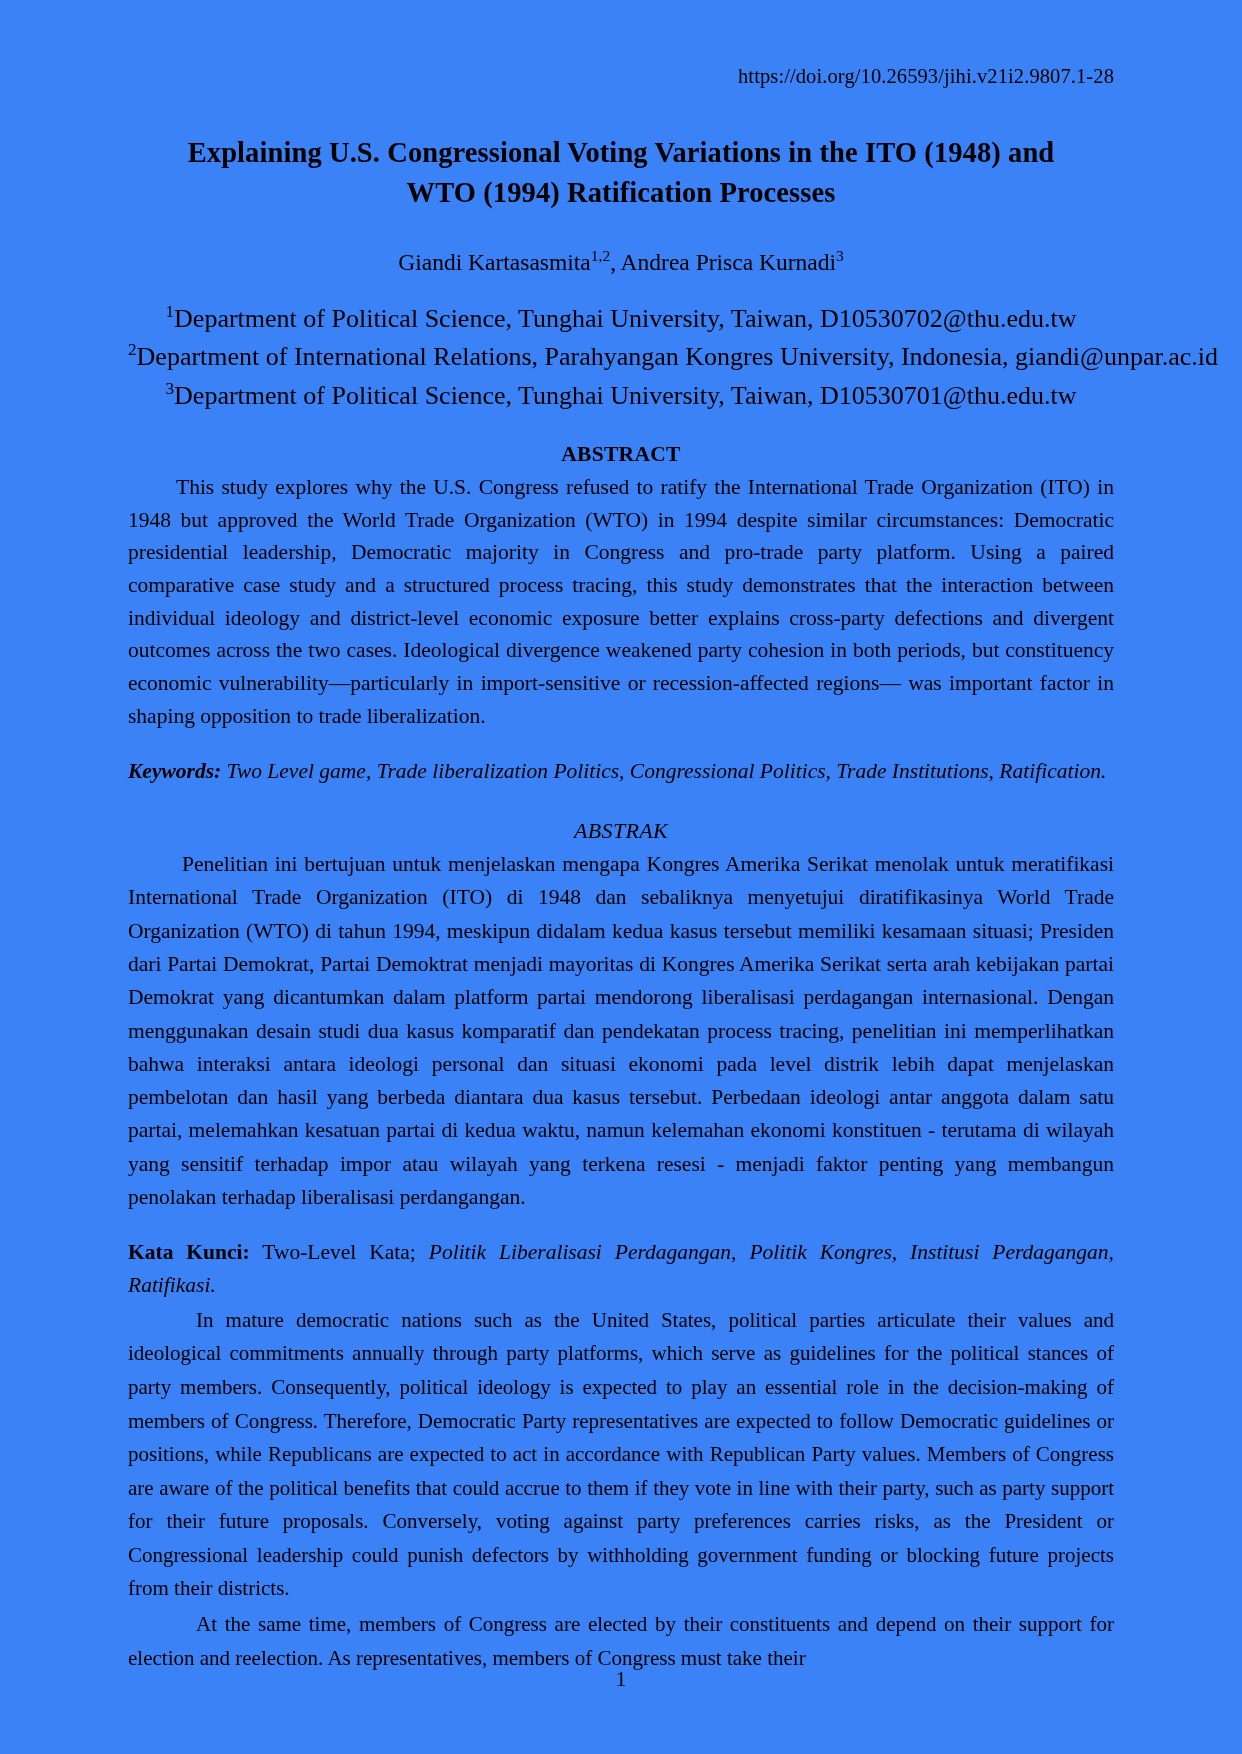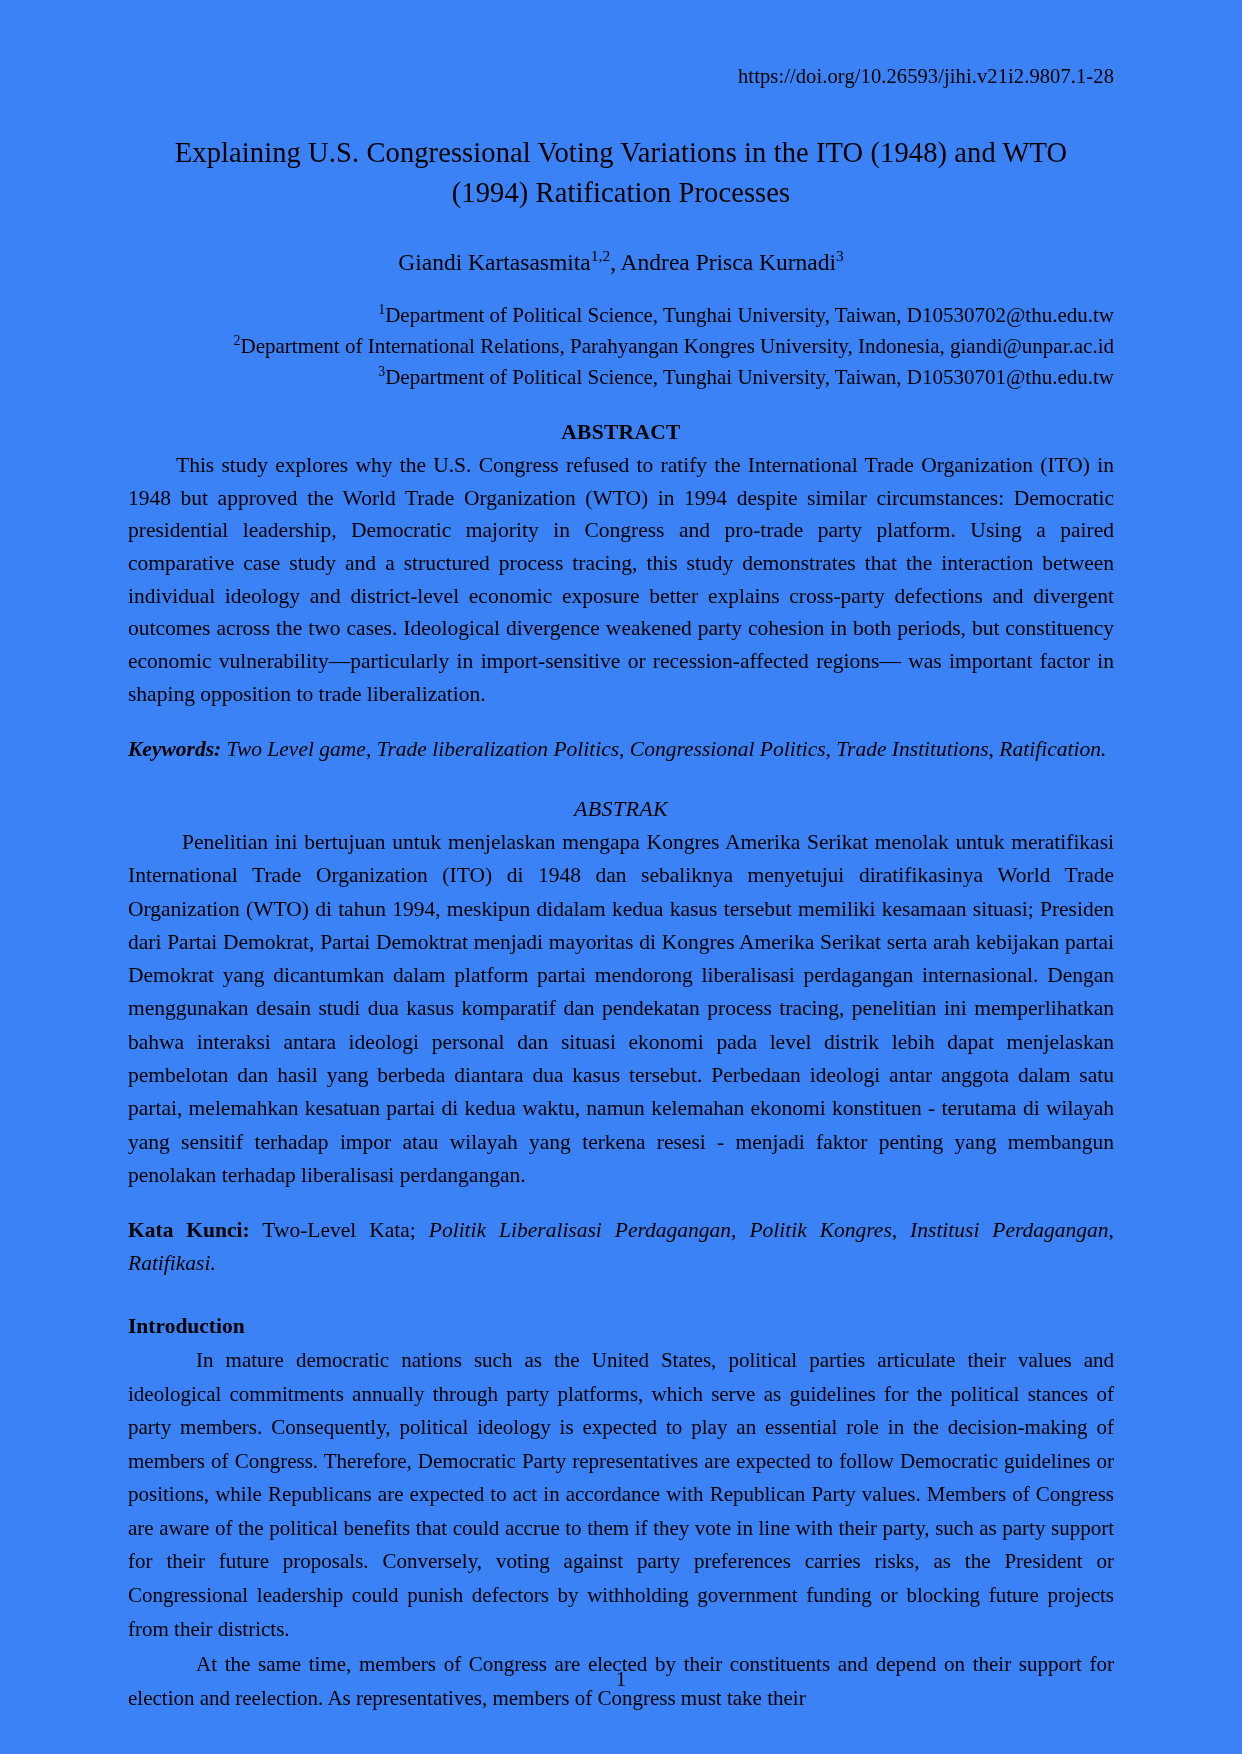--- a/index.html
+++ b/index.html
@@ -33,21 +33,21 @@
     line-height: 1.2;
     padding-top: 64px;
     letter-spacing: 0.1px;
   }
 
   
   .title {
     margin-top: 44px;
     text-align: center;
     font-size: 28.5px;
-    font-weight: normal;
+    font-weight: bold;
     line-height: 1.42;
     letter-spacing: 0.1px;
     padding: 0 26px;
   }
 
   
   .authors {
     margin-top: 33px;
     text-align: center;
     font-size: 23.5px;
@@ -55,22 +55,22 @@
   }
   sup {
     font-size: 0.66em;
     vertical-align: super;
     line-height: 0;
   }
 
   
   .affiliations {
     margin-top: 22px;
-    text-align: right;
-    font-size: 21px;
+    text-align: center;
+    font-size: 26px;
     line-height: 1.47;
   }
   .affiliations div { white-space: nowrap; }
 
   
   .sec-heading {
     margin-top: 27px;
     text-align: center;
     font-size: 21.5px;
     font-weight: bold;
@@ -173,21 +173,20 @@
     </div>
 
     <div class="sec-heading-it">ABSTRAK</div>
 
     <div class="abstrak-body">Penelitian ini bertujuan untuk menjelaskan mengapa Kongres Amerika Serikat menolak untuk meratifikasi International Trade Organization (ITO) di 1948 dan sebaliknya menyetujui diratifikasinya World Trade Organization (WTO) di tahun 1994, meskipun didalam kedua kasus tersebut memiliki kesamaan situasi; Presiden dari Partai Demokrat, Partai Demoktrat menjadi mayoritas di Kongres Amerika Serikat serta arah kebijakan partai Demokrat yang dicantumkan dalam platform partai mendorong  liberalisasi perdagangan internasional. Dengan menggunakan desain studi dua kasus komparatif dan pendekatan process tracing, penelitian ini memperlihatkan bahwa interaksi antara ideologi personal dan situasi ekonomi pada level distrik lebih dapat menjelaskan pembelotan dan hasil yang berbeda diantara dua kasus tersebut. Perbedaan ideologi antar anggota dalam satu partai, melemahkan kesatuan partai di kedua waktu, namun kelemahan ekonomi konstituen - terutama di wilayah yang sensitif terhadap impor atau wilayah yang terkena resesi - menjadi faktor penting yang membangun penolakan terhadap liberalisasi perdangangan.</div>
 
     <div class="kata-kunci">
       <span class="label">Kata Kunci:</span><span> Two-Level Kata; </span><span class="terms">Politik Liberalisasi Perdagangan, Politik Kongres, Institusi Perdagangan, Ratifikasi.</span>
     </div>
 
-    <div class="body-heading">Introduction</div>
 
     <div class="body-para">In mature democratic nations such as the United States, political parties articulate their values and ideological commitments annually through party platforms, which serve as guidelines for the political stances of party members. Consequently, political ideology is expected to play an essential role in the decision-making of members of Congress. Therefore, Democratic Party representatives are expected to follow Democratic guidelines or positions, while Republicans are expected to act in accordance with Republican Party values. Members of Congress are aware of the political benefits that could accrue to them if they vote in line with their party, such as party support for their future proposals. Conversely, voting against party preferences carries risks, as the President or Congressional leadership could punish defectors by withholding government funding or blocking future projects from their districts.</div>
 
     <div class="body-para">At the same time, members of Congress are elected by their constituents and depend on their support for election and reelection. As representatives, members of Congress must take their</div>
 
   </div>
 
   <div class="page-number">1</div>
 
 </div>

